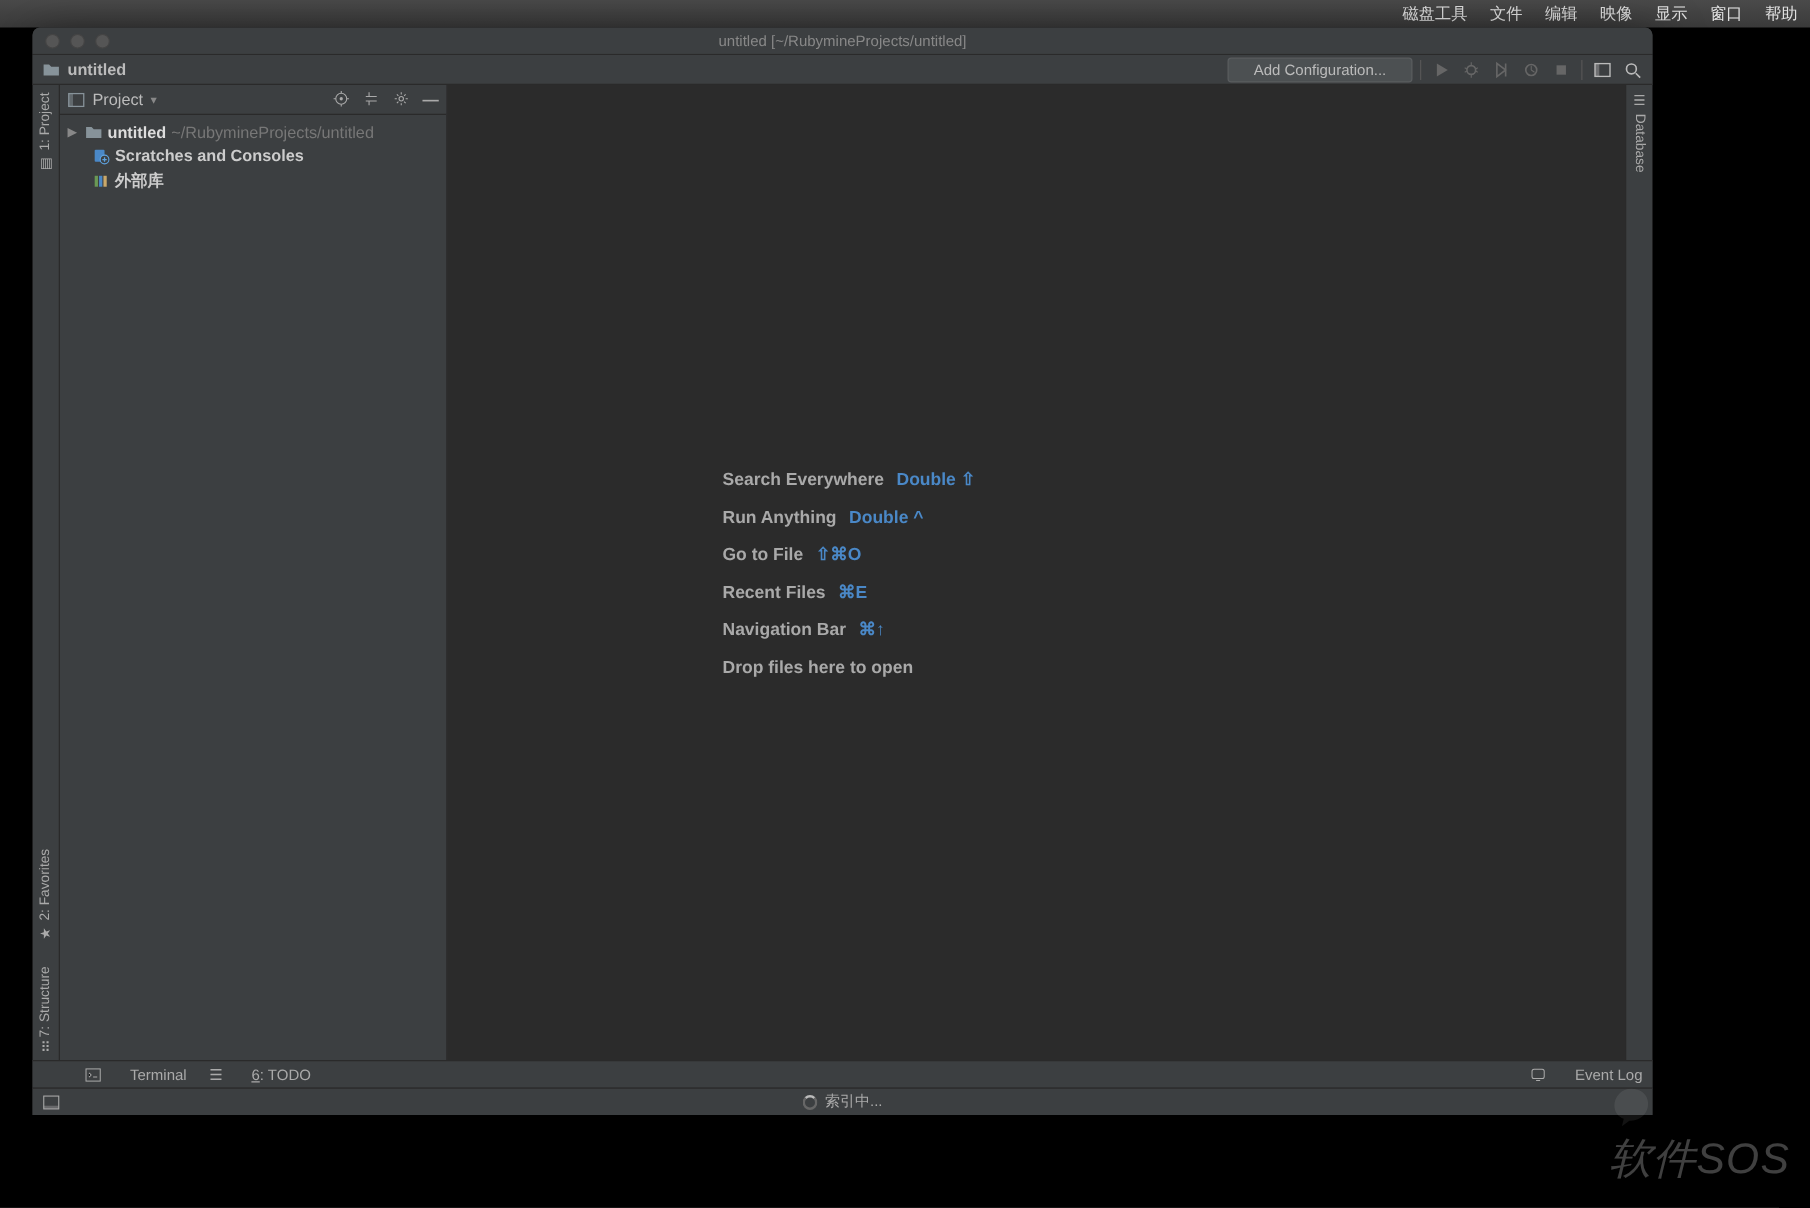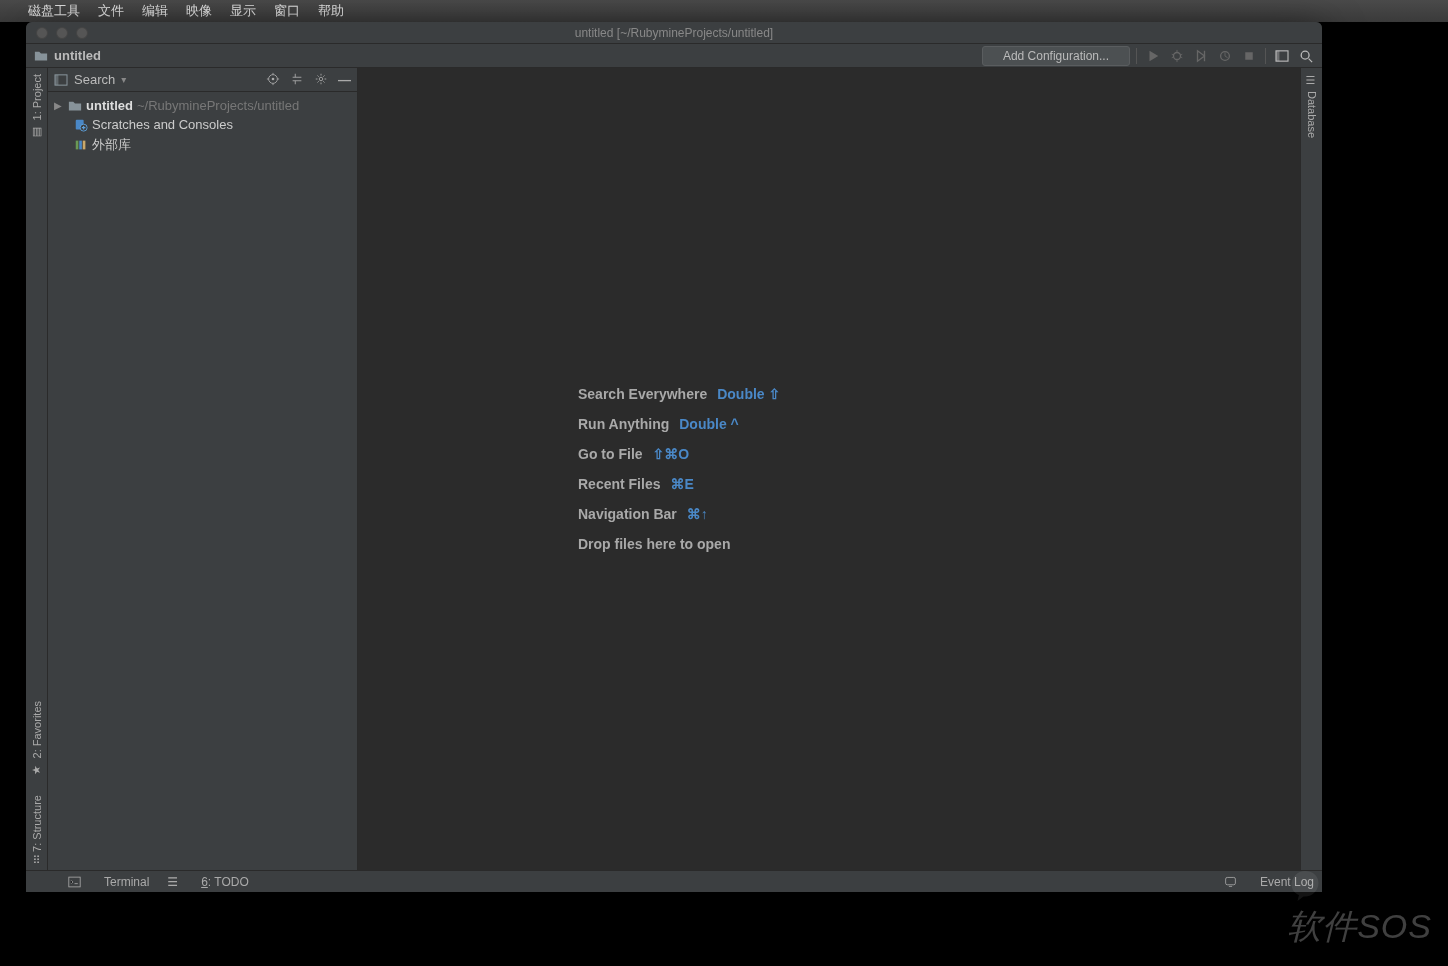--- a/index.html
+++ b/index.html
@@ -1,19 +1,19 @@
 <!DOCTYPE html>
 <html><head>
 <meta charset="utf-8">
 <style>
 * { margin: 0; padding: 0; box-sizing: border-box; font-family: -apple-system, "Helvetica Neue", Arial, sans-serif; }
 body { width: 1448px; height: 966px; background: #000; overflow: hidden; font-size: 13px; }
 
 
-.mac-menubar { height: 22px; background: linear-gradient(#4a4a4a,#3a3a3a); display: flex; align-items: center; color: #e0e0e0; font-size: 13px; padding: 0 10px; gap: 18px; }
+.mac-menubar { height: 22px; background: linear-gradient(#4a4a4a,#3a3a3a); display: flex; align-items: center; color: #e0e0e0; font-size: 13px; padding: 0 10px; gap: 18px; justify-content: flex-end; }
 .mac-menubar .apple { font-size: 14px; }
 .mac-menubar span { cursor: default; }
 
 
 .ide-window { position: absolute; left: 26px; top: 22px; width: 1296px; height: 870px; background: #2b2b2b; border-radius: 6px 6px 0 0; box-shadow: 0 10px 40px rgba(0,0,0,.6); display: flex; flex-direction: column; }
 
 
 .titlebar { height: 22px; background: #3c3f41; border-radius: 6px 6px 0 0; display: flex; align-items: center; position: relative; border-bottom: 1px solid #2a2a2a; }
 .traffic { display: flex; gap: 8px; padding-left: 10px; }
 .traffic .dot { width: 12px; height: 12px; border-radius: 50%; background: #555; border: 1px solid #444; }
@@ -42,21 +42,21 @@
 .project-panel { width: 310px; background: #3c3f41; border-right: 1px solid #2a2a2a; display: flex; flex-direction: column; }
 .pp-header { height: 24px; background: #3c3f41; border-bottom: 1px solid #2a2a2a; display: flex; align-items: center; justify-content: space-between; padding: 0 6px; }
 .pp-header .left { display: flex; align-items: center; gap: 6px; color: #bbb; }
 .pp-header .left .arrow { color: #888; font-size: 10px; }
 .pp-header .rico { display: flex; gap: 10px; color: #aaa; }
 .pp-header .rico span { cursor: default; }
 .tree { padding: 4px 0; }
 .tree-row { display: flex; align-items: center; gap: 4px; padding: 2px 6px; color: #bbb; font-size: 13px; }
 .tree-row .caret { width: 10px; color: #888; font-size: 10px; }
 .tree-row .ind { width: 16px; display:inline-block; }
-.tree-row .name { color: #ccc; }
+.tree-row .name { color: #ccc; font-weight: bold; }
 .tree-row .name.bold { font-weight: bold; color: #ddd; }
 .tree-row .path { color: #777; }
 .tree-row svg { flex-shrink: 0; }
 
 
 .editor { flex: 1; background: #2b2b2b; position: relative; display: flex; align-items: center; font-weight: bold; }
 .hints { margin-left: 220px; display: flex; flex-direction: column; gap: 14px; }
 .hint-row { display: flex; align-items: center; gap: 10px; font-size: 14px; }
 .hint-row .label { color: #a9a9a9; }
 .hint-row .key { color: #4a88c7; }
@@ -183,21 +183,21 @@
 
     <div class="project-panel">
       <div class="pp-header">
         <div class="left">
           <span>
               <svg width="14" height="12" viewBox="0 0 16 14">
                 <rect x="1" y="1" width="14" height="12" fill="none" stroke="#87939a" stroke-width="1.2"></rect>
                 <rect x="1" y="1" width="4" height="12" fill="#87939a" opacity=".5"></rect>
               </svg>
             </span>
-          <span>Search</span>
+          <span>Project</span>
           <span class="arrow">▾</span>
         </div>
         <div class="rico">
           <span>
               <svg width="14" height="14" viewBox="0 0 16 16">
                 <circle cx="8" cy="8" r="5" fill="none" stroke="currentColor"></circle>
                 <circle cx="8" cy="8" r="1.5" fill="currentColor"></circle>
                 <path stroke="currentColor" d="M8 1v2M8 13v2M1 8h2M13 8h2"></path>
               </svg>
             </span>
@@ -298,20 +298,32 @@
     </div>
     <div class="item">
       <svg width="13" height="13" viewBox="0 0 16 16">
           <rect x="2" y="3" width="12" height="9" rx="2" fill="none" stroke="#aaa"></rect>
           <path stroke="#aaa" d="M6 14h4"></path>
         </svg>
       <span>Event Log</span>
     </div>
   </div>
 
+  <div class="status2">
+    <span>
+        <svg width="14" height="12" viewBox="0 0 16 14">
+          <rect x="1" y="1" width="14" height="12" fill="none" stroke="#aaa"></rect>
+          <rect x="1" y="10" width="14" height="3" fill="#aaa" opacity=".4"></rect>
+        </svg>
+      </span>
+    <div class="center">
+      <div class="spinner"></div>
+      <span>索引中...</span>
+    </div>
+  </div>
 
 </div>
 
 <div class="watermark">
   <svg width="36" height="36" viewBox="0 0 24 24">
       <path fill="rgba(255,255,255,.25)" d="M12 2C7 2 3 6 3 11c0 3 2 6 5 7l-1 4 4-3h1c5 0 9-4 9-9s-4-8-9-8z"></path>
     </svg>
   <span>软件SOS</span>
 </div>
 

